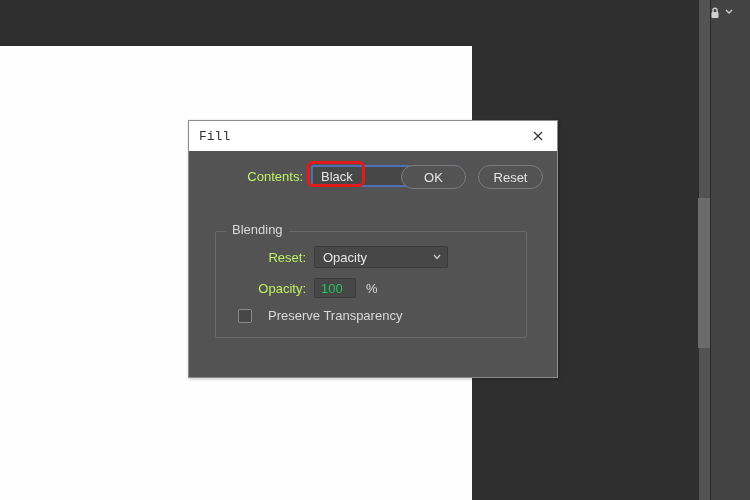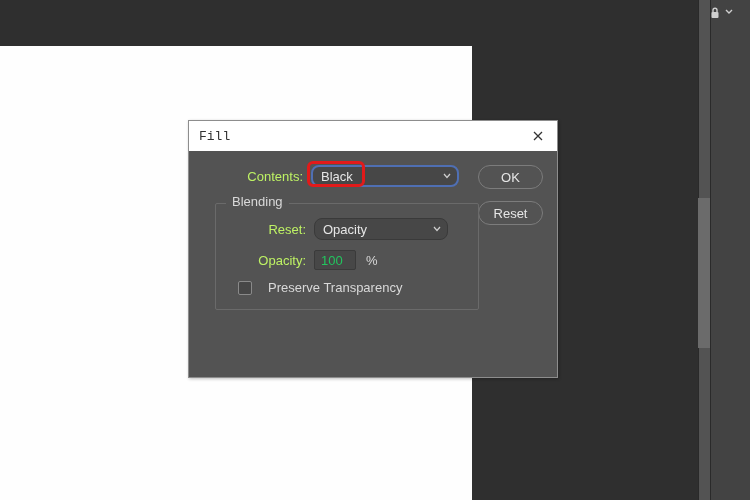--- a/index.html
+++ b/index.html
@@ -102,61 +102,60 @@
     .select {
       display: flex;
       align-items: center;
       justify-content: space-between;
       background: #474747;
       border: 1px solid #3a3a3a;
       height: 22px;
       padding: 0 6px 0 8px;
       color: #e6e6e6;
       font-size: 13px;
-      border-radius: 8px;
+      border-radius: 2px;
     }
     .select.contents { width: 148px; border: 2px solid #4f6fb3; }
     .select.mode { width: 134px; }
     .select-caret {
       width: 8px; height: 6px;
     }
     .highlight-box {
       position: absolute;
       border: 3px solid #e21a1a;
       border-radius: 6px;
       pointer-events: none;
     }
     .btns {
       position: absolute;
       top: 14px;
       right: 14px;
       display: flex;
-      flex-direction: column;
       gap: 12px;
     }
     .btn {
       width: 65px;
       height: 24px;
       border: 1px solid #7c7c7c;
       border-radius: 14px;
       background: #535353;
       color: #e6e6e6;
       display: flex;
       align-items: center;
       justify-content: center;
       font-size: 13px;
       cursor: pointer;
     }
     .fieldset {
       border: 1px solid #6a6a6a;
       border-radius: 2px;
-      margin-top: 16px;
+      margin-top: 44px;
       padding: 14px 25px 14px 12px;
       position: relative;
-      width: 264px;
+      width: 312px;
       margin-left: 12px;
     }
     .fieldset-legend {
       position: absolute;
       top: -10px;
       left: 10px;
       background: #535353;
       padding: 0 6px;
       color: #d9d9d9;
       font-size: 13px;

